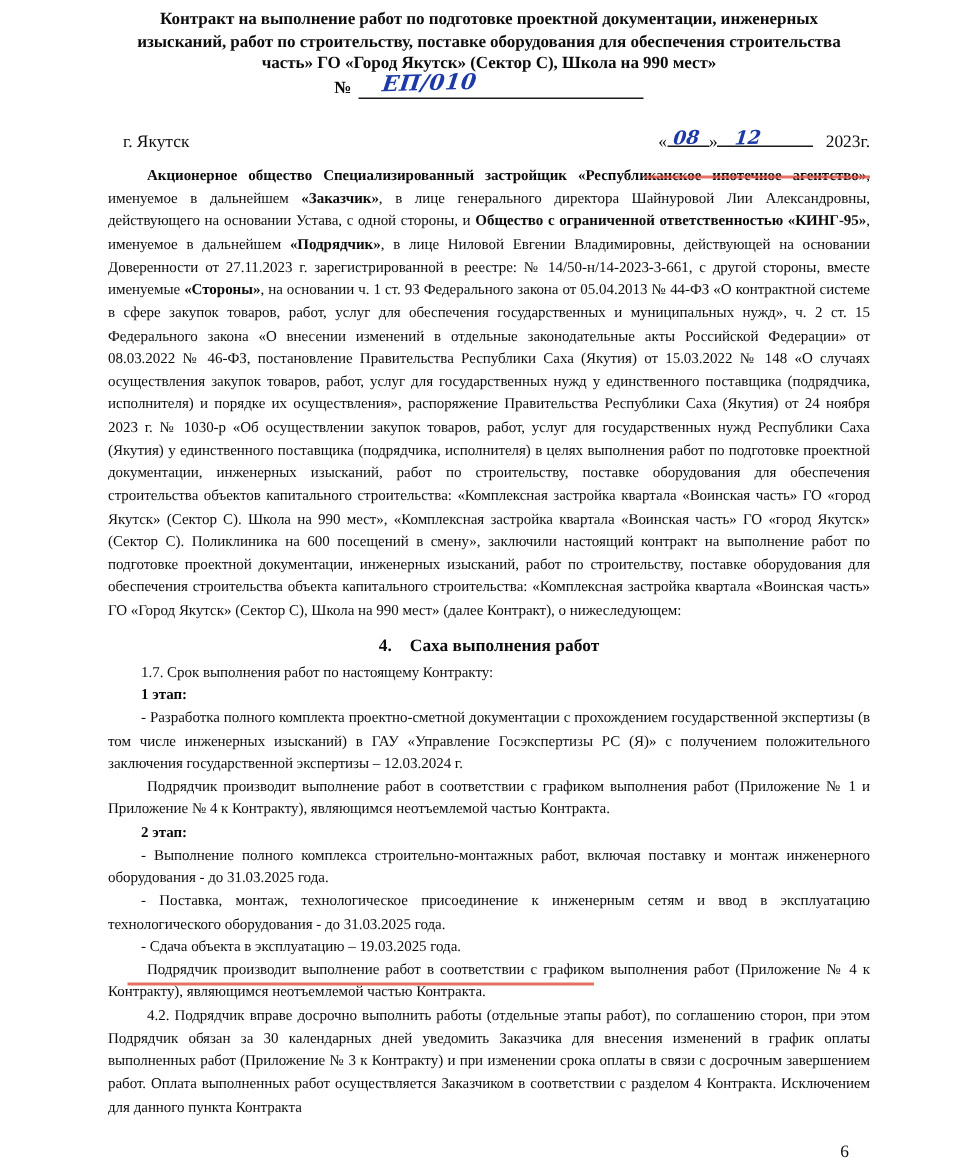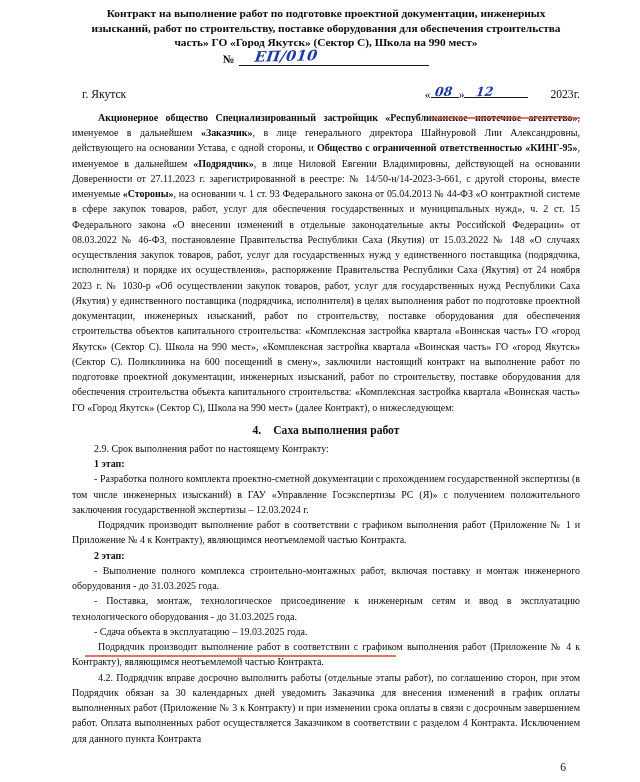--- a/index.html
+++ b/index.html
@@ -104,21 +104,21 @@
     font-weight: bold;
     font-size: 12.5px;
     color: #1c39a6;
     transform: skewX(-8deg) rotate(-2deg);
     white-space: nowrap;
   }
   .hw-month {
     left: 12px;
   }
   .year {
-    margin-left: 22px;
+    margin-left: 8px;
   }
   p.body-par {
     margin: 0;
     font-size: 10px;
     line-height: 15.25px;
     text-align: justify;
     text-indent: 26px;
     letter-spacing: -0.02px;
   }
   p.indent-small {
@@ -183,21 +183,21 @@
       <span class="city">г. Якутск</span>
       <span class="datebox"><span>«</span><span class="dt-slot dt-day"><span class="hw-small" style="color: rgb(28, 57, 166);">08</span></span><span>»</span><span class="dt-slot dt-month"><span class="hw-small hw-month" style="color: rgb(28, 57, 166);">12</span></span><span class="year">2023г.</span></span>
     </div>
 
     <p class="body-par"><b>Акционерное общество Специализированный застройщик «Республиканское ипотечное агентство»</b>, именуемое в дальнейшем <b>«Заказчик»</b>, в лице генерального директора Шайнуровой Лии Александровны, действующего на основании Устава, с одной стороны, и <b>Общество с ограниченной ответственностью «КИНГ-95»</b>, именуемое в дальнейшем <b>«Подрядчик»</b>, в лице Ниловой Евгении Владимировны, действующей на основании Доверенности от 27.11.2023 г. зарегистрированной в реестре: № 14/50-н/14-2023-3-661, с другой стороны, вместе именуемые <b>«Стороны»</b>, на основании ч. 1 ст. 93 Федерального закона от 05.04.2013 № 44-ФЗ «О контрактной системе в сфере закупок товаров, работ, услуг для обеспечения государственных и муниципальных нужд», ч. 2 ст. 15 Федерального закона «О внесении изменений в отдельные законодательные акты Российской Федерации» от 08.03.2022 № 46-ФЗ, постановление Правительства Республики Саха (Якутия) от 15.03.2022 № 148 «О случаях осуществления закупок товаров, работ, услуг для государственных нужд у единственного поставщика (подрядчика, исполнителя) и порядке их осуществления», распоряжение Правительства Республики Саха (Якутия) от 24 ноября 2023 г. № 1030-р «Об осуществлении закупок товаров, работ, услуг для государственных нужд Республики Саха (Якутия) у единственного поставщика (подрядчика, исполнителя) в целях выполнения работ по подготовке проектной документации, инженерных изысканий, работ по строительству, поставке оборудования для обеспечения строительства объектов капитального строительства: «Комплексная застройка квартала «Воинская часть» ГО «город Якутск» (Сектор С). Школа на 990 мест», «Комплексная застройка квартала «Воинская часть» ГО «город Якутск» (Сектор С). Поликлиника на 600 посещений в смену», заключили настоящий контракт на выполнение работ по подготовке проектной документации, инженерных изысканий, работ по строительству, поставке оборудования для обеспечения строительства объекта капитального строительства: «Комплексная застройка квартала «Воинская часть» ГО «Город Якутск» (Сектор С), Школа на 990 мест» (далее Контракт), о нижеследующем:</p>
 
     <div class="section-head">
       <span class="secnum">4.</span><span>Саха выполнения работ</span>
     </div>
 
-    <p class="body-par indent-small">2.9.  Срок выполнения работ по настоящему Контракту:</p>
+    <p class="body-par indent-small">1.7.  Срок выполнения работ по настоящему Контракту:</p>
     <p class="body-par indent-small stage">1 этап:</p>
     <p class="body-par indent-small">- Разработка полного комплекта проектно-сметной документации с прохождением государственной экспертизы (в том числе инженерных изысканий) в ГАУ «Управление Госэкспертизы РС (Я)» с получением положительного заключения государственной экспертизы – 12.03.2024 г.</p>
     <p class="body-par">Подрядчик производит выполнение работ в соответствии с графиком выполнения работ (Приложение № 1 и Приложение № 4 к Контракту), являющимся неотъемлемой частью Контракта.</p>
     <p class="body-par indent-small stage">2 этап:</p>
     <p class="body-par indent-small">- Выполнение полного комплекса строительно-монтажных работ, включая поставку и монтаж инженерного оборудования - до 31.03.2025 года.</p>
     <p class="body-par indent-small">- Поставка, монтаж, технологическое присоединение к инженерным сетям и ввод в эксплуатацию технологического оборудования - до 31.03.2025 года.</p>
     <p class="body-par indent-small">- Сдача объекта в эксплуатацию – 19.03.2025 года.</p>
     <p class="body-par">Подрядчик производит выполнение работ в соответствии с графиком выполнения работ (Приложение № 4 к Контракту), являющимся неотъемлемой частью Контракта.</p>
     <p class="body-par">4.2. Подрядчик вправе досрочно выполнить работы (отдельные этапы работ), по соглашению сторон, при этом Подрядчик обязан за 30 календарных дней уведомить Заказчика для внесения изменений в график оплаты выполненных работ (Приложение № 3 к Контракту) и при изменении срока оплаты в связи с досрочным завершением работ. Оплата выполненных работ осуществляется Заказчиком в соответствии с разделом 4 Контракта. Исключением для данного пункта Контракта</p>
 

